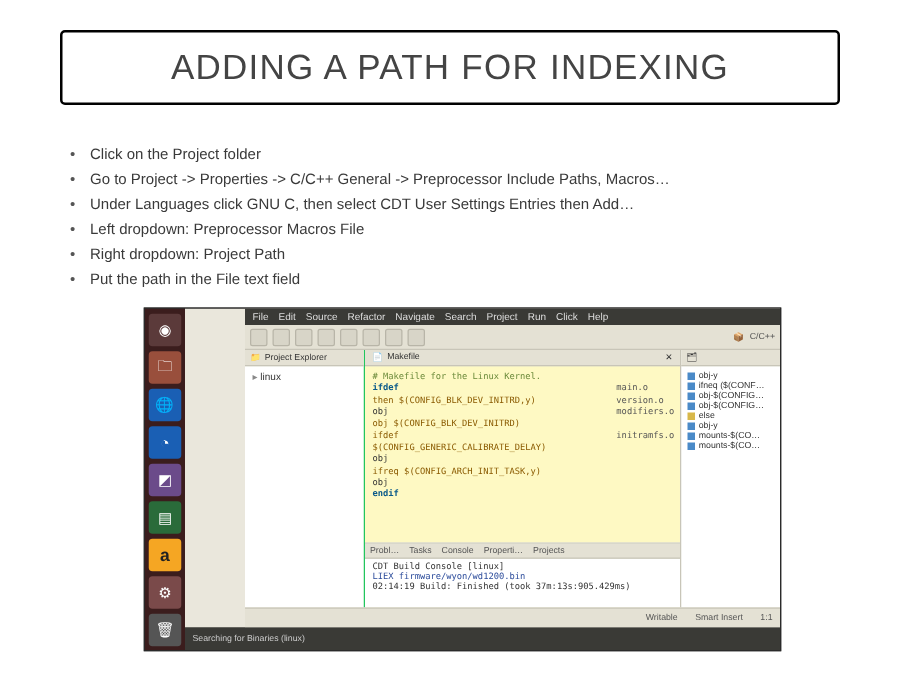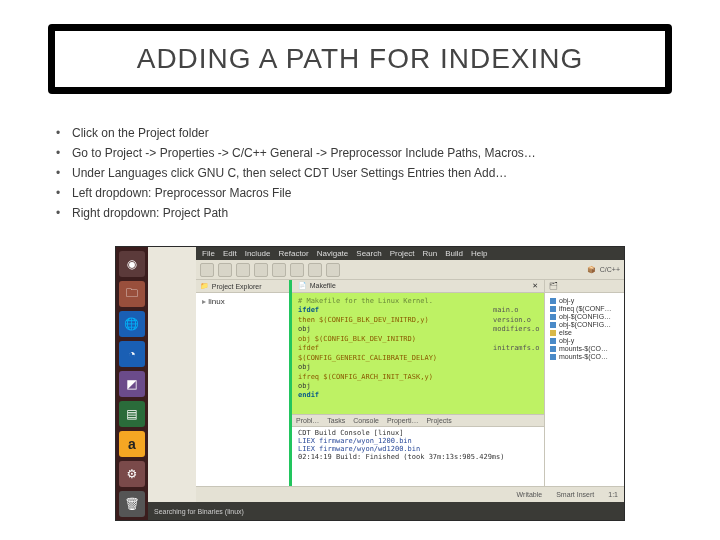--- a/index.html
+++ b/index.html
@@ -8,21 +8,21 @@
     height: 540px;
     background: #ffffff;
     font-family: Arial, Helvetica, sans-serif;
     color: #3a3a3a;
     position: relative;
   }
   .slide {
     padding: 24px 48px 0 48px;
   }
   .title-box {
-    border: 7px solid #000000;
+    border: 2px solid #000000;
     border-radius: 4px;
     padding: 12px 16px;
     text-align: center;
     margin-bottom: 30px;
   }
   .title-box h1 {
     font-size: 28px;
     font-weight: 400;
     letter-spacing: 1px;
     color: #444;
@@ -113,40 +113,40 @@
     font-size:7px;
     color:#555;
     display:flex;
     gap:4px;
     align-items:center;
   }
   .workarea { flex:1; display:flex; min-height:0; }
   .left-pane {
     width: 96px;
     background: #fff;
-    border-right: 3px solid #22c55e;
+    border-right: 1px solid #22c55e;
     display:flex; flex-direction:column;
   }
   .pane-tab {
     background:#e4e1d4;
     border-bottom:1px solid #c8c5b8;
     padding:2px 4px;
     font-size:7px;
     color:#333;
     display:flex;
     align-items:center;
     gap:3px;
   }
   .tree {
     padding: 4px 6px;
     font-size:8px;
     color:#333;
   }
   .tree .node::before { content:"▸ "; color:#888; }
-  .center-pane { flex:1; background:#bef264; display:flex; flex-direction:column; min-width:0; }
+  .center-pane { flex:1; background:#fef9c3; display:flex; flex-direction:column; min-width:0; }
   .editor-tab {
     background:#e4e1d4;
     border-bottom:1px solid #c8c5b8;
     padding:2px 6px;
     font-size:7px;
     color:#333;
     display:flex; gap:3px;
   }
   .editor-body {
     flex:1;
@@ -155,21 +155,21 @@
     font-size:7px;
     line-height:1.35;
     color:#333;
     overflow:hidden;
   }
   .kw { color:#8a5a00; }
   .pp { color:#0a5a8a;font-weight:bold; }
   .cm { color:#6b8a3a; }
   .console-pane {
     border-top:1px solid #c8c5b8;
-    height:72px;
+    height:52px;
     background:#fff;
     display:flex; flex-direction:column;
   }
   .console-tabs {
     background:#e4e1d4;
     border-bottom:1px solid #c8c5b8;
     padding:2px 4px;
     font-size:7px;
     color:#555;
     display:flex; gap:8px;
@@ -226,20 +226,21 @@
 <div class="slide">
   <div class="title-box">
     <h1>ADDING A PATH FOR INDEXING</h1>
   </div>
   <ul class="bullets">
     <li>Click on the Project folder</li>
     <li>Go to Project -&gt; Properties -&gt; C/C++ General -&gt; Preprocessor Include Paths, Macros…</li>
     <li>Under Languages click GNU C, then select CDT  User Settings Entries then Add…</li>
     <li>Left dropdown: Preprocessor Macros File</li>
     <li>Right dropdown: Project Path</li>
+    <li>Put the path in the File text field</li>
   </ul>
 </div>
 
 <div class="screenshot">
   <div class="ubuntu-launcher">
     <div class="launcher-item li-dash">◉</div>
     <div class="launcher-item li-files">🗀</div>
     <div class="launcher-item li-ff">🌐</div>
     <div class="launcher-item li-ff">◔</div>
     <div class="launcher-item li-folder">◩</div>
@@ -248,27 +249,27 @@
         <span>a</span>
       </div>
     <div class="launcher-item li-sys">⚙</div>
     <div class="launcher-item li-trash">🗑</div>
   </div>
 
   <div class="eclipse">
     <div class="menubar">
       <span>File</span>
       <span>Edit</span>
-      <span>Include</span>
+      <span>Source</span>
       <span>Refactor</span>
       <span>Navigate</span>
       <span>Search</span>
       <span>Project</span>
       <span>Run</span>
-      <span>Build</span>
+      <span>Click</span>
       <span>Help</span>
     </div>
     <div class="toolbar">
       <div class="tbtn"></div>
       <div class="tbtn"></div>
       <div class="tbtn"></div>
       <div class="tbtn"></div>
       <div class="tbtn"></div>
       <div class="tbtn"></div>
       <div class="tbtn"></div>
@@ -322,21 +323,20 @@
         <div class="console-pane">
           <div class="console-tabs">
             <span>Probl…</span>
             <span>Tasks</span>
             <span>Console</span>
             <span>Properti…</span>
             <span>Projects</span>
           </div>
           <div class="console-body">
             <div>CDT Build Console [linux]</div>
-            <div class="blue">LIEX    firmware/wyon_1200.bin</div>
             <div class="blue">LIEX    firmware/wyon/wd1200.bin</div>
             <div>02:14:19 Build: Finished (took 37m:13s:905.429ms)</div>
           </div>
         </div>
       </div>
 
       <div class="right-pane">
         <div class="pane-tab">🗂</div>
         <div class="outline">
           <div>

